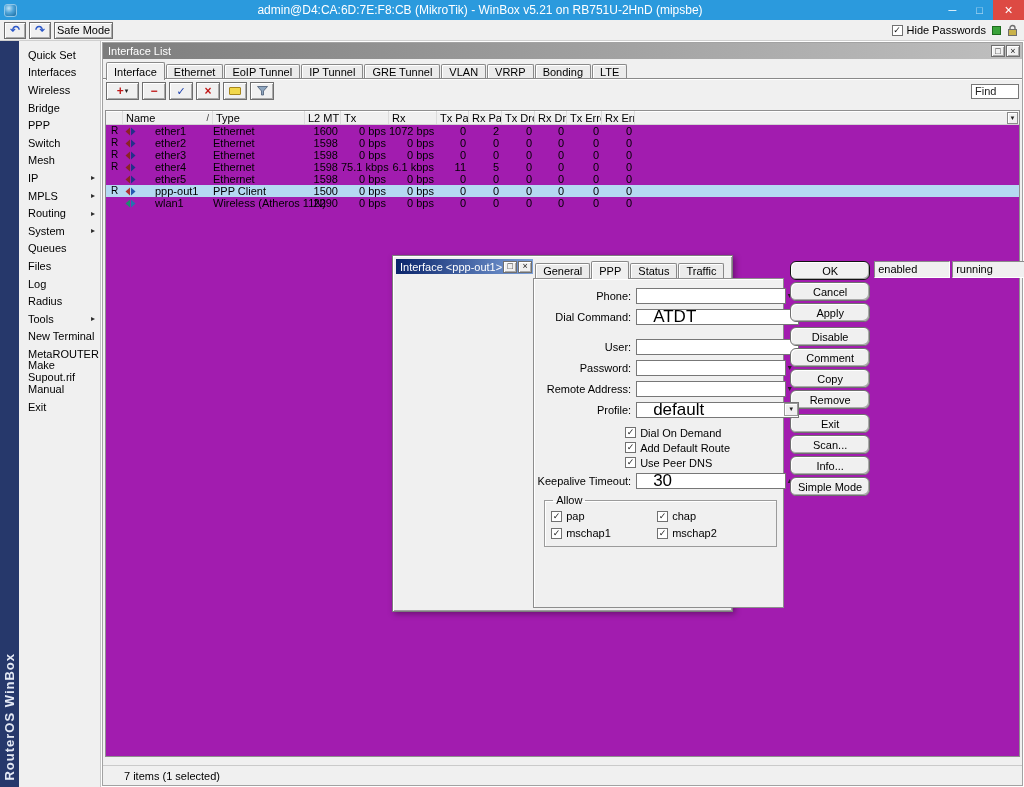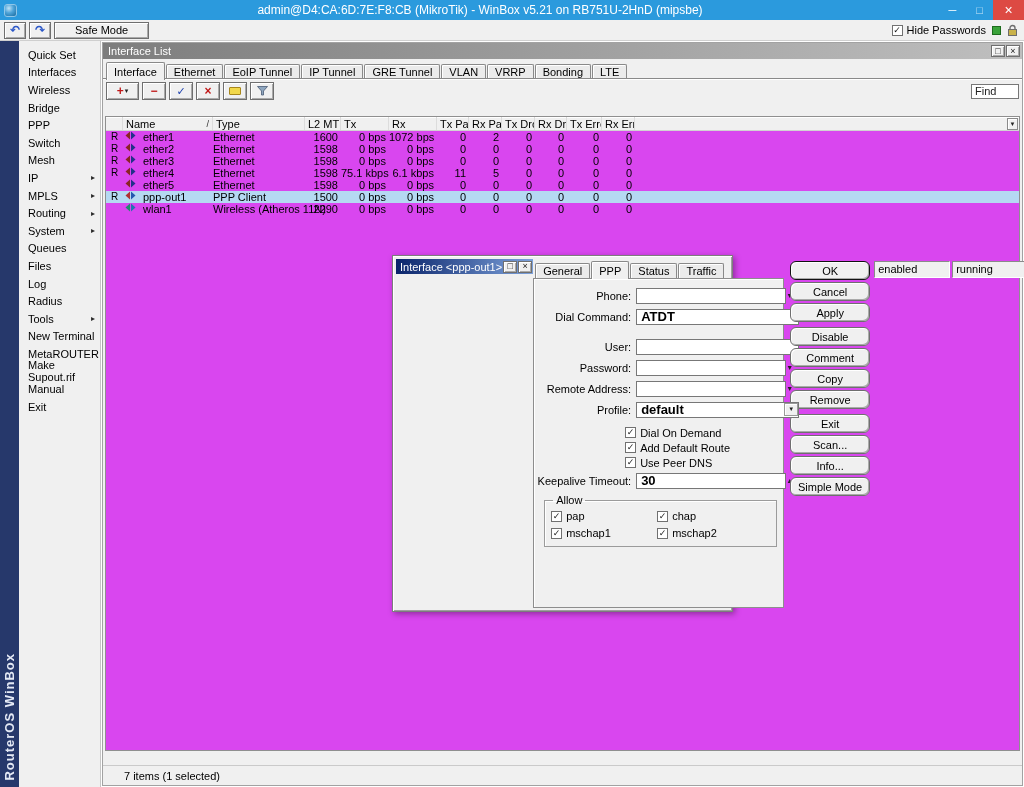--- a/index.html
+++ b/index.html
@@ -12,21 +12,21 @@
 .app-ic{width:13px;height:13px;margin:0 4px;border-radius:3px;background:radial-gradient(circle at 35% 30%,#bfe3f7 0%,#4da3d8 45%,#176a9e 100%);border:1px solid #8fc6e8;flex:none;}
 .tb-title{flex:1;text-align:center;font-size:12px;white-space:nowrap;overflow:hidden;}
 .win-btns{display:flex;height:100%;flex:none;}
 .win-btn{width:27px;height:100%;display:flex;align-items:center;justify-content:center;font-size:11px;color:#fff;}
 .win-btn.max{color:rgba(255,255,255,.75);}
 .win-btn.close{width:31px;background:#dd4a43;font-size:14px;}
 
 
 .topbar{position:absolute;left:0;top:20px;width:1024px;height:21px;background:#f0f0f0;border-bottom:1px solid #cfcfcf;display:flex;align-items:center;gap:3px;padding:0 4px;}
 .nav-btn{width:22px;height:17px;display:flex;align-items:center;justify-content:center;font-size:12px;color:#2b57c8;font-weight:bold;}
-.safe-btn{height:17px;padding:0 20px;display:flex;align-items:center;}
+.safe-btn{height:17px;padding:0 2px;display:flex;align-items:center;}
 .top-right{margin-left:auto;display:flex;align-items:center;gap:6px;padding-right:2px;}
 .cbrow{display:flex;align-items:center;gap:4px;cursor:default;}
 .cbox{width:11px;height:11px;background:#fff;border:1px solid #707070;font-size:9px;line-height:9px;text-align:center;color:#1a1a1a;flex:none;}
 .conn-ind{width:9px;height:9px;background:#3aa33a;border:1px solid #1d6b1d;display:inline-block;}
 
 
 .brand-strip{position:absolute;left:0;top:41px;width:19px;height:746px;background:#26386b;}
 .brand-text{position:absolute;left:2px;bottom:6px;color:#e4e9f5;font-size:13px;font-weight:bold;letter-spacing:1px;writing-mode:vertical-rl;transform:rotate(180deg);white-space:nowrap;}
 .sidebar{position:absolute;left:19px;top:41px;width:82px;height:746px;background:#f0f0f0;border-right:1px solid #c6c6c6;padding-top:5px;}
 .side-item{height:17.6px;display:flex;align-items:center;justify-content:space-between;padding:0 5px 0 9px;}
@@ -42,51 +42,51 @@
 .tab{height:15px;line-height:15px;padding:0 7px;background:#ebebeb;border:1px solid #898989;border-bottom:none;border-radius:2px 2px 0 0;box-shadow:inset 1px 1px 0 #fff;margin-right:1px;white-space:nowrap;}
 .tab.active{height:18px;line-height:18px;background:#f0f0f0;position:relative;z-index:3;margin-bottom:-1px;}
 .list-toolbar{height:23px;flex:none;display:flex;align-items:center;gap:3px;padding:0 3px;border-top:1px solid #fff;box-shadow:0 -1px 0 #898989;background:#f0f0f0;}
 .icon-btn{width:24px;height:18px;display:flex;align-items:center;justify-content:center;gap:1px;}
 .icon-btn.wide{width:33px;}
 .g-red{color:#c01818;font-weight:bold;font-size:12px;line-height:1;}
 .g-blue{color:#1b3fae;font-weight:bold;font-size:11px;line-height:1;}
 .caret{font-size:7px;color:#222;}
 .comment-ic{width:12px;height:8px;background:#f2d84b;border:1px solid #a8871c;border-radius:1px;display:inline-block;}
 .find-input{margin-left:auto;width:48px;height:15px;border:1px solid #777;background:#fff;font-family:inherit;font-size:11px;padding:0 3px;color:#222;}
-.list-area{flex:1;margin:14px 2px;border:1px solid #8f8f8f;background:#d946ef;display:flex;flex-direction:column;min-height:0;}
+.list-area{flex:1;margin:8px 2px;border:1px solid #8f8f8f;background:#a21caf;display:flex;flex-direction:column;min-height:0;}
 .tgrid{display:grid;grid-template-columns:17px 90px 92px 36px 48px 48px 32px 33px 33px 32px 35px 33px minmax(0,1fr);}
 .thead{height:14px;flex:none;background:#f0f0f0;border-bottom:1px solid #d2d2d2;}
 .hcell{display:flex;align-items:center;justify-content:space-between;padding:0 3px;border-right:1px solid #dcdcdc;box-shadow:inset 0 1px 0 #fff;white-space:nowrap;overflow:hidden;}
 .hcell.hfill{border-right:none;justify-content:flex-end;padding:0 1px;}
 .hsort{font-size:9px;color:#333;}
 .colchooser{width:11px;height:12px;font-size:6px;display:flex;align-items:center;justify-content:center;background:#f0f0f0;border:1px solid #8a8a8a;box-shadow:inset 1px 1px 0 #fff;color:#222;}
 .tbody{flex:1;overflow:hidden;}
 .trow{height:12px;line-height:12px;}
 .trow.selected{background:#b5d9f2;}
 .cflag{text-align:center;font-size:10px;}
-.cname{display:flex;align-items:flex-start;gap:7px;padding-left:2px;white-space:nowrap;overflow:hidden;}
+.cname{display:flex;align-items:center;gap:19px;padding-left:2px;white-space:nowrap;overflow:hidden;}
 .ctype{white-space:nowrap;overflow:visible;}
 .num{text-align:right;padding-right:3px;white-space:nowrap;}
 .ifooter{height:20px;flex:none;background:#f0f0f0;border-top:1px solid #cacaca;display:flex;align-items:center;padding:0 21px;}
 
 
 .dialog{position:absolute;left:291px;top:214px;width:341px;height:357px;background:#f0f0f0;border:1px solid #7d7d7d;box-shadow:inset 1px 1px 0 #fff,inset -1px -1px 0 #9f9f9f,2px 2px 6px rgba(0,0,0,.35);padding:3px;z-index:5;display:flex;flex-direction:row;}
 .dlg-title{height:15px;flex:none;background:linear-gradient(90deg,#0a246a,#7da2dc);color:#fff;display:flex;align-items:center;padding:0 1px 0 4px;}
 .dlg-title .t{flex:1;white-space:nowrap;overflow:hidden;}
 .dlg-body{flex:1;display:flex;min-height:0;}
 .dlg-left{width:251px;display:flex;flex-direction:column;}
 .dlg-left .tabstrip{padding:2px 2px 0 2px;height:19px;}
 .tabpanel{flex:1;background:#f0f0f0;border:1px solid #8d8d8d;box-shadow:inset 1px 1px 0 #fff;padding-top:6px;}
 .dlg-right{width:90px;padding:2px 0 0 6px;}
 .dbtn{display:block;width:80px;height:19px;margin-bottom:2px;border-radius:6px;}
 .dbtn.default{border:1px solid #111;}
 .dbtn.gap{margin-top:5px;}
 .frow{display:flex;align-items:center;height:21px;padding-left:2px;margin-left:16px;}
 .flabel{width:84px;flex:none;display:flex;justify-content:flex-end;padding-right:5px;white-space:nowrap;}
-.fin{height:16px;border:1px solid #777;background:#fff;font-family:inherit;font-size:13px;padding:0 4px;width:150px;font-weight:bold;}
+.fin{height:16px;border:1px solid #777;background:#fff;font-family:inherit;font-size:17px;padding:0 16px;width:150px;}
 .fin.wide{width:163px;}
 .farrow{width:14px;text-align:center;font-size:7px;color:#222;}
 .combo{position:relative;width:163px;height:16px;flex:none;}
 .combo .fin{width:100%;height:100%;padding-right:16px;}
 .combo-btn{position:absolute;right:1px;top:1px;width:14px;height:13px;background:#f0f0f0;border:1px solid #9a9a9a;box-shadow:inset 1px 1px 0 #fff;display:flex;align-items:center;justify-content:center;font-size:6px;color:#222;}
 .vgap8{height:9px;}.vgap6{height:5px;}
 #dlg-checks .cbrow{margin-left:91px;height:15px;}
 .cblab{white-space:nowrap;}
 .allow{margin:3px 6px 0 10px;border:1px solid #9b9b9b;box-shadow:inset 1px 1px 0 #fff;padding:2px 4px 7px 6px;}
 .allow legend{padding:0 3px;margin-left:2px;}

